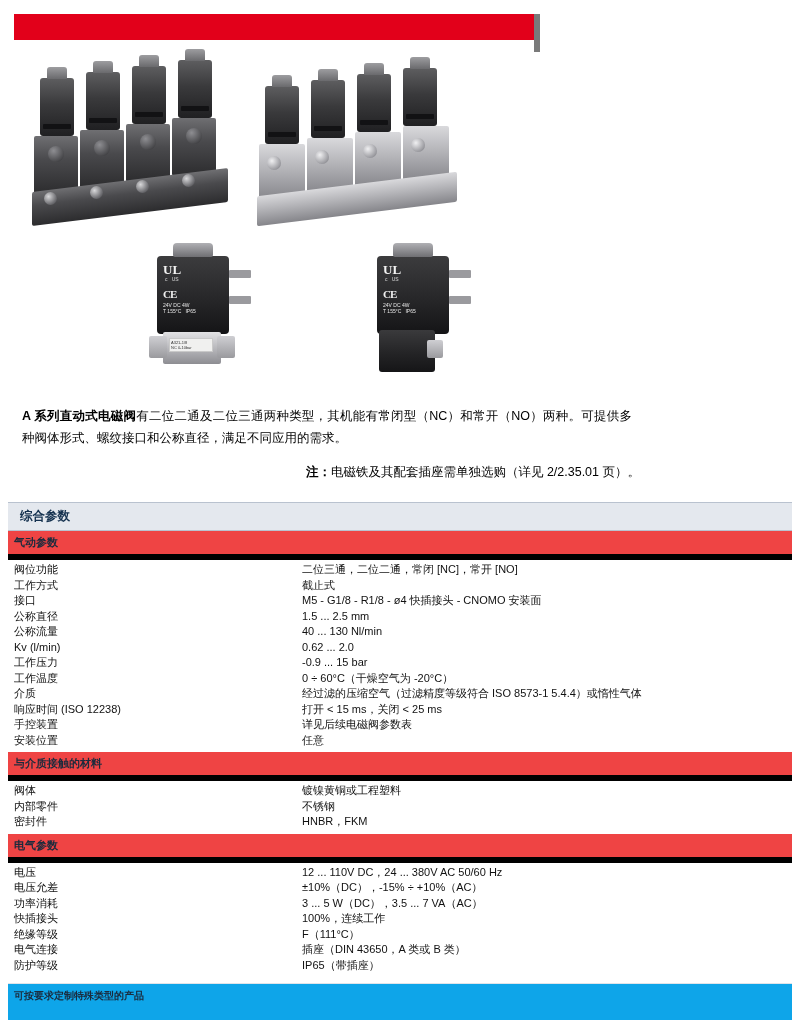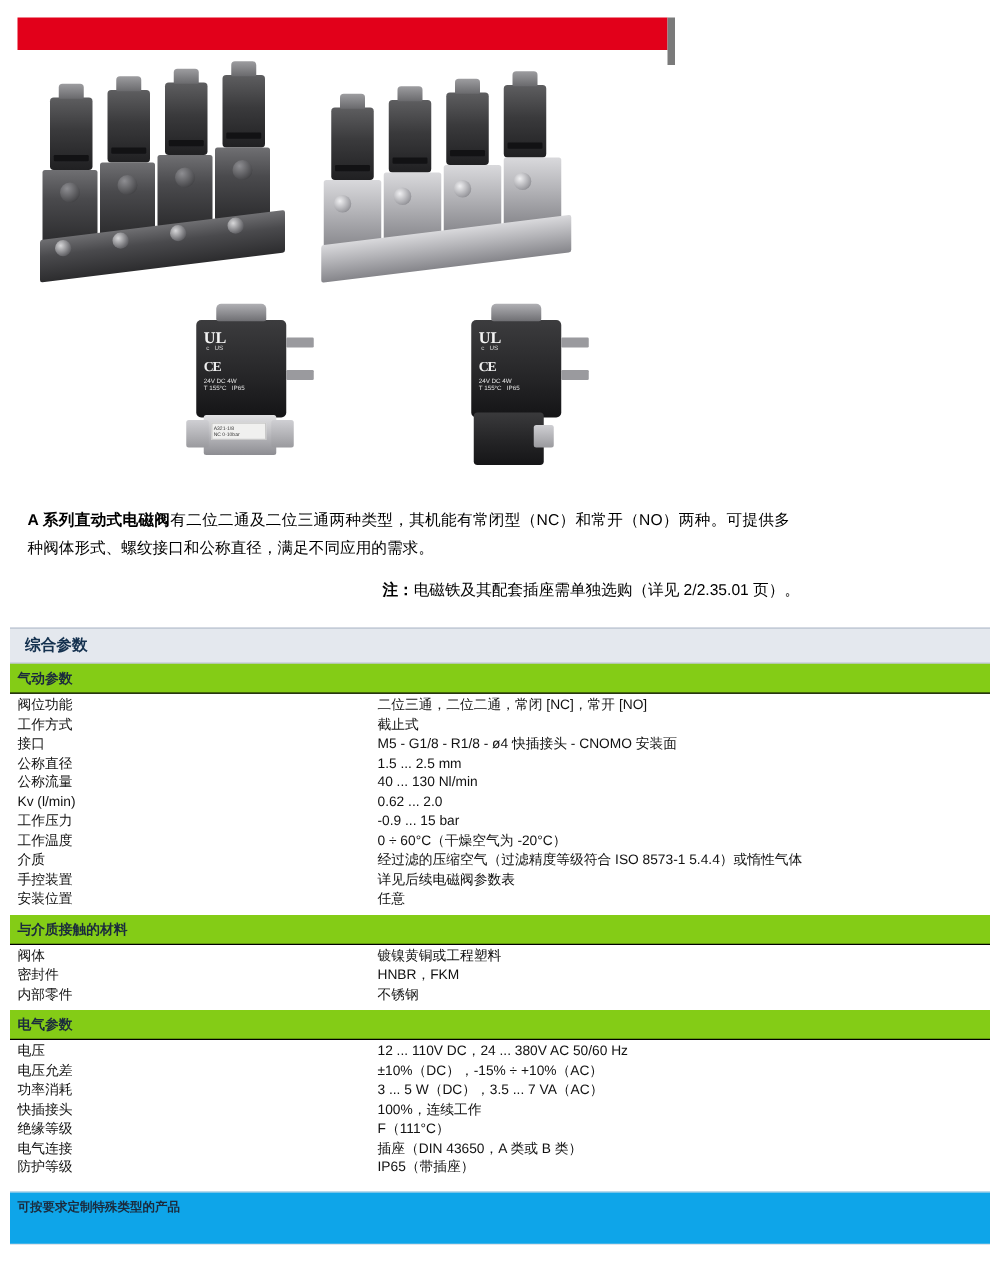--- a/index.html
+++ b/index.html
@@ -212,26 +212,26 @@
   .section-title {
     background: #e4e8ee;
     border-top: 1px solid #b9c2cf;
     border-bottom: 1px solid #b9c2cf;
     font-weight: bold;
     font-size: 12.5px;
     padding: 5px 0 5px 12px;
     color: #14314f;
   }
   .group-head {
-    background: #84cc16;
+    background: #ef4444;
     font-weight: bold;
     font-size: 11px;
     color: #1b2b3d;
     padding: 4px 0 4px 6px;
-    border-bottom: 1px solid #000000;
+    border-bottom: 6px solid #000000;
   }
   .rows { padding: 2px 0 4px 0; }
   .row {
     display: flex;
     font-size: 11px;
     line-height: 15.5px;
     color: #111;
     gap: 44px;
   }
   .row .k {
@@ -386,43 +386,47 @@
         </div>
       <div class="row">
           <div class="k">工作温度</div>
           <div class="v">0 ÷ 60°C（干燥空气为 -20°C）</div>
         </div>
       <div class="row">
           <div class="k">介质</div>
           <div class="v">经过滤的压缩空气（过滤精度等级符合 ISO 8573-1 5.4.4）或惰性气体</div>
         </div>
       <div class="row">
+          <div class="k">响应时间 (ISO 12238)</div>
+          <div class="v">打开 &lt; 15 ms，关闭 &lt; 25 ms</div>
+        </div>
+      <div class="row">
           <div class="k">手控装置</div>
           <div class="v">详见后续电磁阀参数表</div>
         </div>
       <div class="row">
           <div class="k">安装位置</div>
           <div class="v">任意</div>
         </div>
     </div>
 
     <div class="group-head">与介质接触的材料</div>
     <div class="rows">
       <div class="row">
           <div class="k">阀体</div>
           <div class="v">镀镍黄铜或工程塑料</div>
         </div>
       <div class="row">
+          <div class="k">内部零件</div>
+          <div class="v">不锈钢</div>
+        </div>
+      <div class="row">
           <div class="k">密封件</div>
           <div class="v">HNBR，FKM</div>
         </div>
-      <div class="row">
-          <div class="k">内部零件</div>
-          <div class="v">不锈钢</div>
-        </div>
     </div>
 
     <div class="group-head">电气参数</div>
     <div class="rows">
       <div class="row">
           <div class="k">电压</div>
           <div class="v">12 ... 110V DC，24 ... 380V AC 50/60 Hz</div>
         </div>
       <div class="row">
           <div class="k">电压允差</div>

